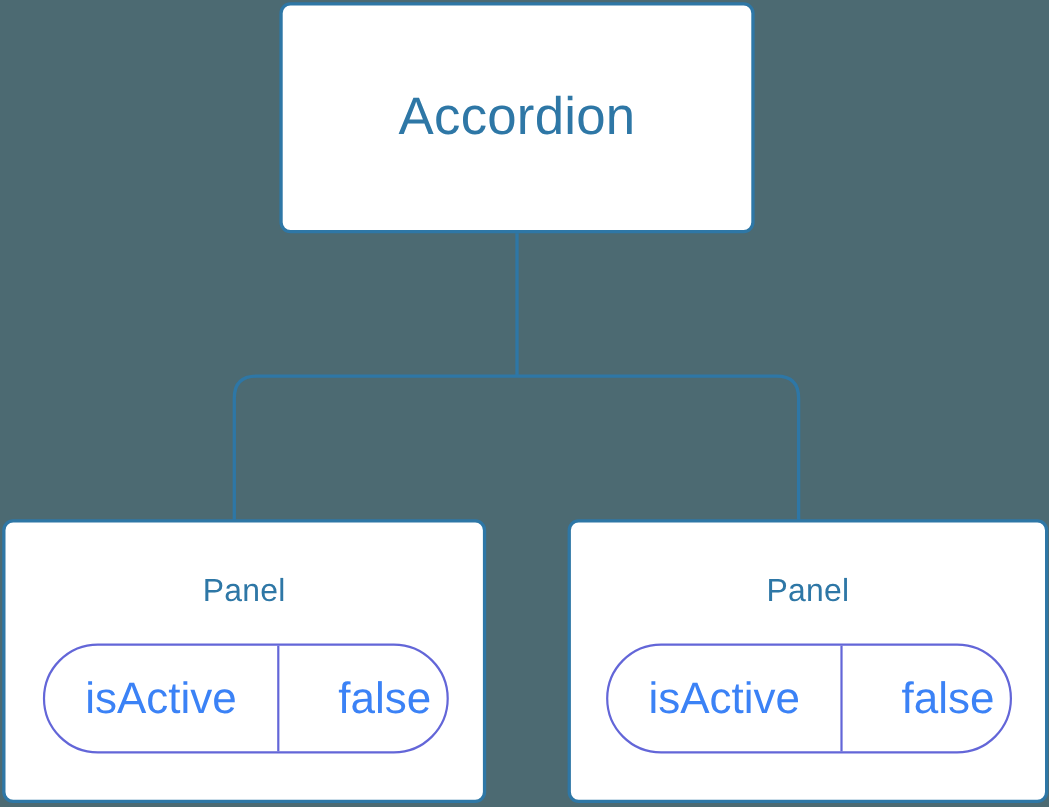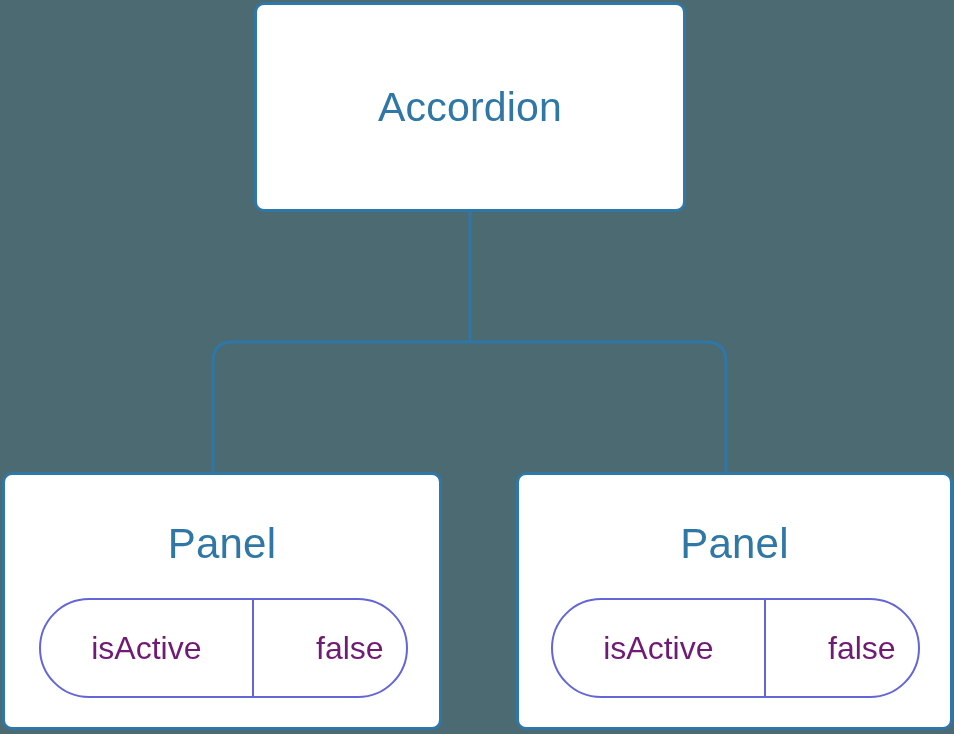--- a/index.html
+++ b/index.html
@@ -39,57 +39,57 @@
     white-space: nowrap;
   }
   #node-accordion {
     left: 254px;
     top: 2px;
     width: 432px;
     height: 210px;
     justify-content: center;
   }
   #node-accordion .node-title {
-    font-size: 41px;
+    font-size: 48px;
     line-height: 1;
   }
   .node-panel {
     top: 472px;
     height: 258px;
     justify-content: flex-start;
   }
   #node-panel-left {
     left: 2px;
     width: 440px;
   }
   #node-panel-right {
     left: 516px;
     width: 437px;
   }
   .node-panel .node-title {
-    font-size: 42px;
+    font-size: 29px;
     line-height: 1;
     margin-top: 48px;
   }
   .prop-pill {
     margin-top: 33px;
     height: 100px;
     border: 2px solid #6366d8;
     border-radius: 50px;
     box-sizing: border-box;
     display: flex;
     align-items: stretch;
     background: transparent;
   }
   .prop-key, .prop-val {
     display: flex;
     align-items: center;
     justify-content: center;
-    color: #701a75;
-    font-size: 32px;
+    color: #3b82f6;
+    font-size: 40px;
     line-height: 1;
     white-space: nowrap;
     box-sizing: border-box;
   }
   .prop-key {
     width: 214px;
     border-right: 2px solid #6366d8;
   }
   .prop-val {
     width: 153px;

